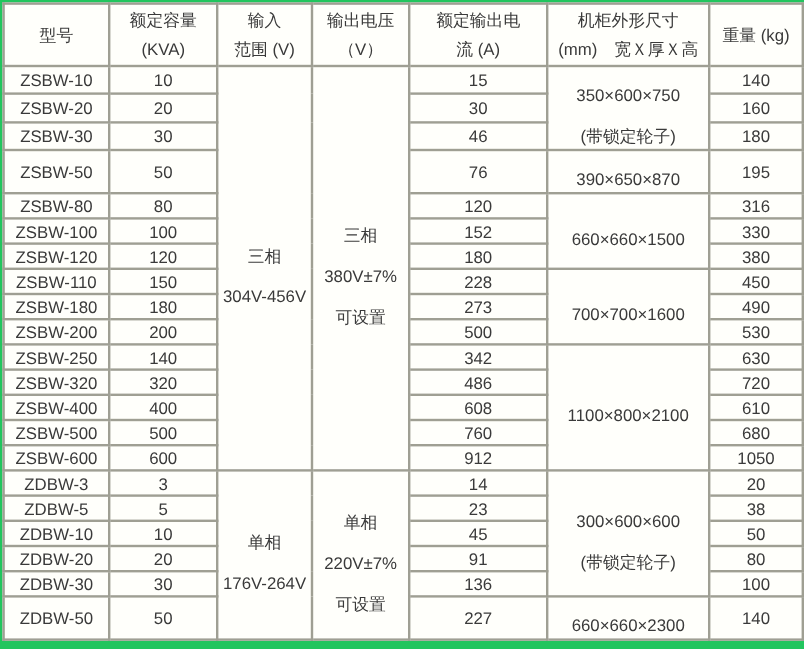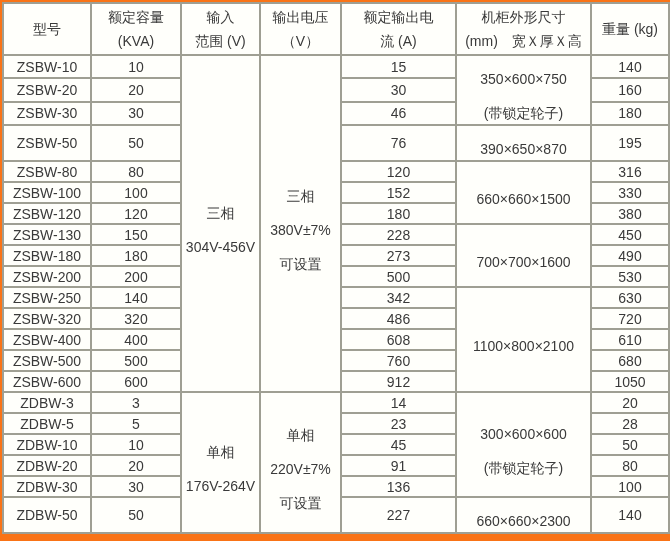--- a/index.html
+++ b/index.html
@@ -6,21 +6,21 @@
     margin: 0;
     padding: 0;
     background: #ffffff;
     font-family: "Liberation Sans", "DejaVu Sans", sans-serif;
   }
   .page {
     width: 670px;
     height: 541px;
     box-sizing: border-box;
     padding: 2px 2px 0 2px;
-    background: #f97316;
+    background: #22c55e;
   }
   table.spec {
     border-collapse: collapse;
     table-layout: fixed;
     width: 666px;
     background: #fffffb;
     color: #3a3a3a;
     font-size: 14px;
   }
   table.spec th,
@@ -139,21 +139,21 @@
           <td>152</td>
           <td>330</td>
         </tr>
         <tr>
           <td>ZSBW-120</td>
           <td>120</td>
           <td>180</td>
           <td>380</td>
         </tr>
         <tr>
-          <td>ZSBW-130</td>
+          <td>ZSBW-110</td>
           <td>150</td>
           <td>228</td>
           <td rowspan="3">
             <span class="line">700×700×1600</span>
           </td>
           <td>450</td>
         </tr>
         <tr>
           <td>ZSBW-180</td>
           <td>180</td>
@@ -215,21 +215,21 @@
           <td rowspan="5">
             <span class="line">300×600×600</span>
             <span class="line">(带锁定轮子)</span>
           </td>
           <td>20</td>
         </tr>
         <tr>
           <td>ZDBW-5</td>
           <td>5</td>
           <td>23</td>
-          <td>28</td>
+          <td>38</td>
         </tr>
         <tr>
           <td>ZDBW-10</td>
           <td>10</td>
           <td>45</td>
           <td>50</td>
         </tr>
         <tr>
           <td>ZDBW-20</td>
           <td>20</td>

